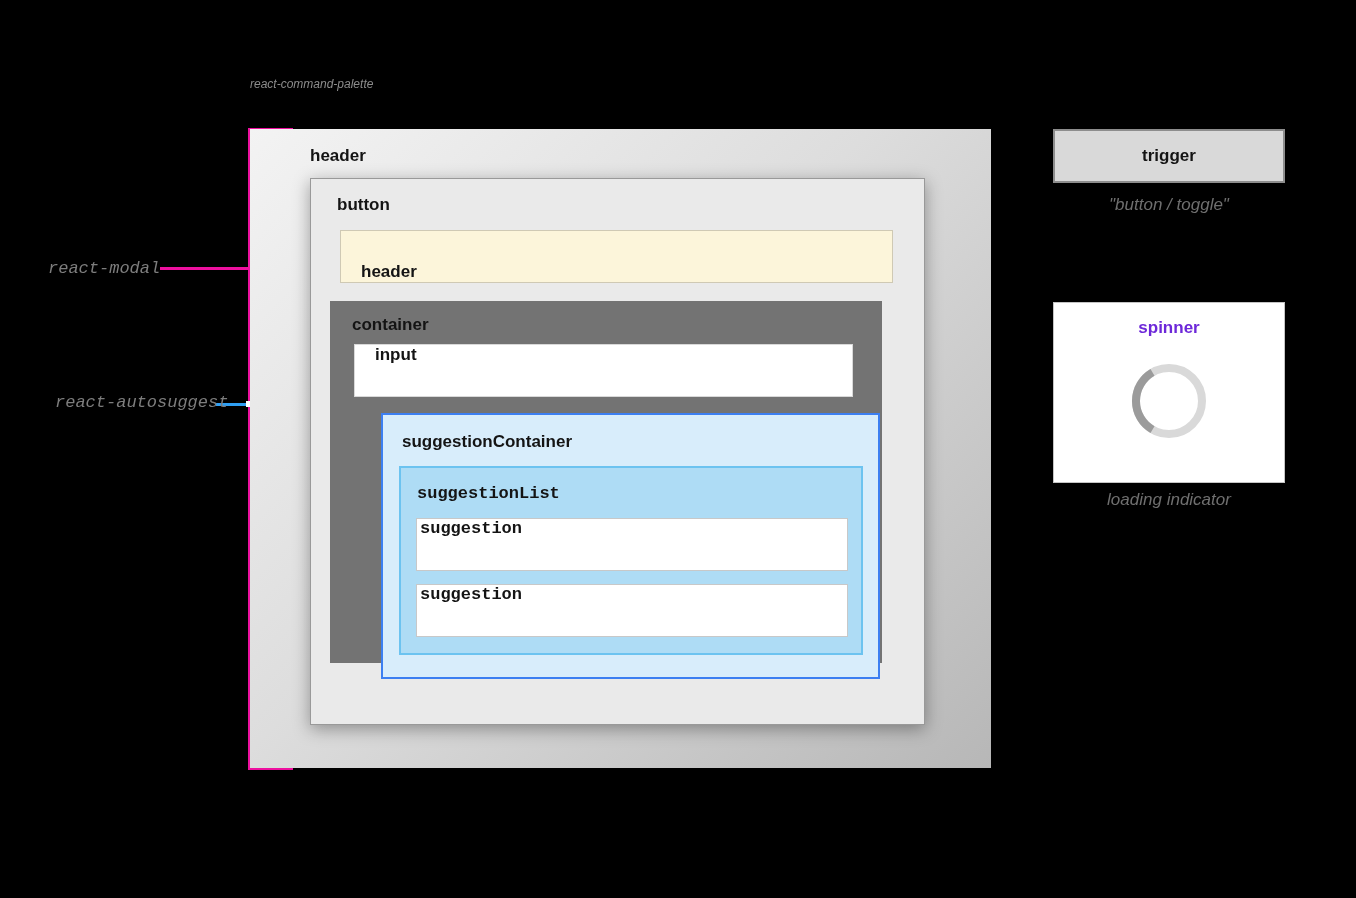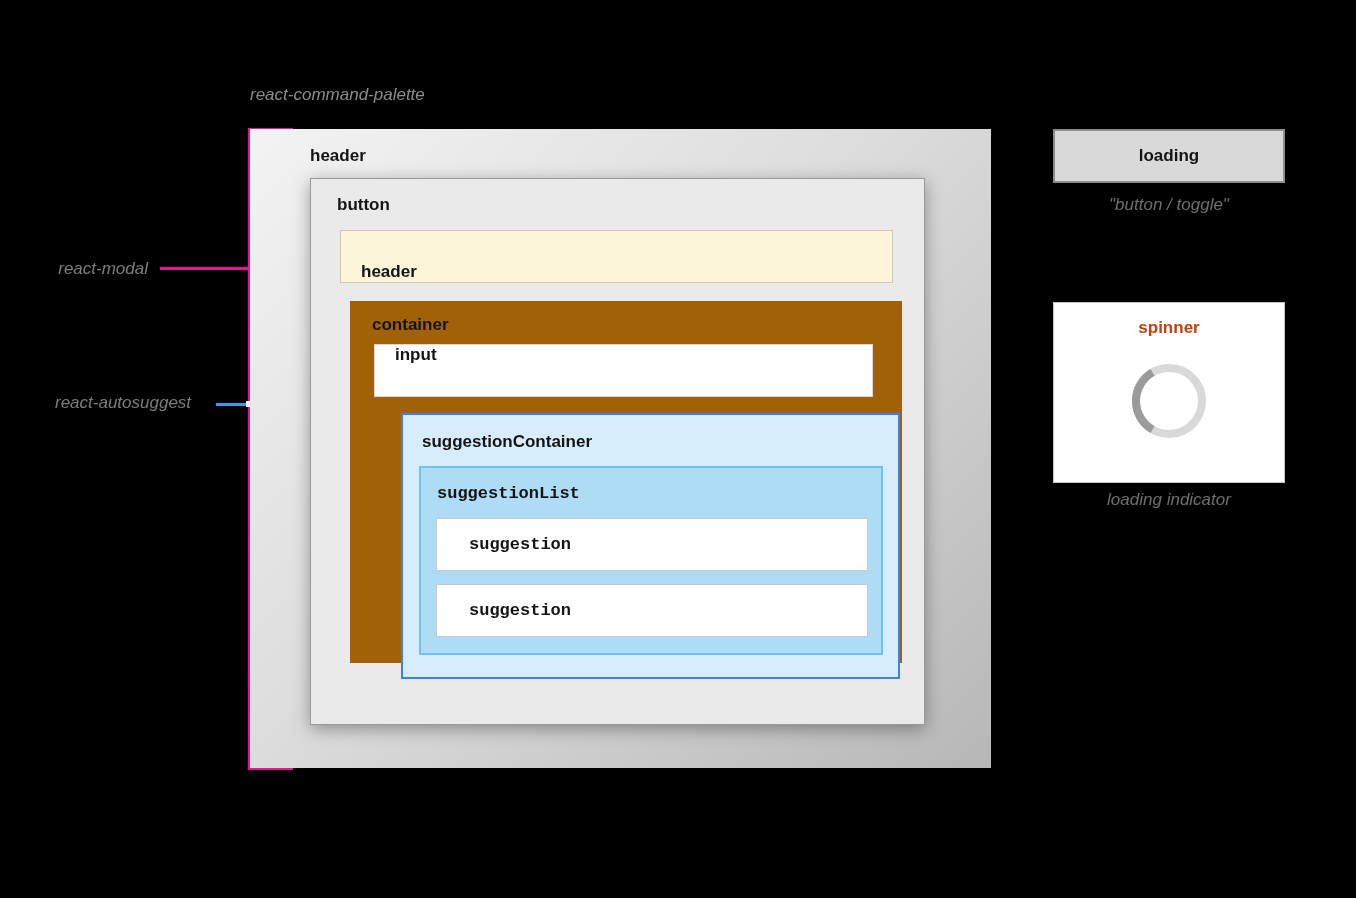--- a/index.html
+++ b/index.html
@@ -3,21 +3,21 @@
 <meta charset="utf-8">
 <style>
   html,body { margin:0; padding:0; background:#000; }
   .canvas {
     position:relative; width:1356px; height:898px;
     background:#000; overflow:hidden;
     font-family:"Liberation Sans", sans-serif;
   }
   .annot {
     position:absolute; font-style:italic; font-size:17px;
-    color:var(--annotation-gray,#7d7d7d); white-space:nowrap;
+    color:var(--annotation-gray,#7d7d7d); white-space:nowrap;font-family:Liberation Mono, monospace;
   }
   .box-label {
     position:absolute; font-weight:bold; font-size:17px; color:#141414;
     white-space:nowrap;
   }
   .row-label { font-weight:bold; font-size:17px; color:#141414; white-space:nowrap; }
 
   
   .magenta-bracket {
     position:absolute; left:248px; top:128px; width:45px; height:642px;
@@ -47,68 +47,68 @@
     background:#eaeaea; border:1px solid #999;
     box-shadow:0 4px 16px rgba(0,0,0,0.35);
     box-sizing:border-box;
   }
   .header-box {
     position:absolute; left:29px; top:51px; width:553px; height:53px;
     background:var(--header-fill,#fcf5da); border:1px solid #cfc9b4;
     box-sizing:border-box; display:flex; align-items:flex-end; padding-left:20px;
   }
   .container-box {
-    position:absolute; left:39px; top:122px; width:552px; height:362px;
-    background:#a16207;
+    position:absolute; left:19px; top:122px; width:552px; height:362px;
+    background:#737373;
   }
   .input-box {
     position:absolute; left:24px; top:43px; width:499px; height:53px;
     background:#fff; border:1px solid #d9d9d9; box-sizing:border-box;
     display:flex; align-items:flex-start; padding-left:20px;
   }
   .sugg-container {
     position:absolute; left:24px; top:112px; width:499px; height:266px;
     background:var(--sugg-fill,#d8edfb);
     border:2px solid var(--sugg-border,#3c7ff1); box-sizing:border-box;margin-left:27px;
   }
   .sugg-list {
     position:absolute; left:16px; top:51px; width:464px; height:189px;
     background:var(--sugg-list-fill,#aedcf5);
     border:2px solid var(--sugg-list-border,#6cc3f0); box-sizing:border-box;font-family:Liberation Mono, monospace;
   }
   .suggestion {
     position:absolute; left:15px; width:432px; height:53px;
     background:#fff; border:1px solid #c8c8c8; box-sizing:border-box;
-    display:flex; align-items:center; padding-left:32px;
+    display:flex; padding-left:3px;
   }
   .suggestion.first  { top:50px; }
   .suggestion.second { top:116px; }
 
   
   .trigger-box {
     position:absolute; left:1053px; top:129px; width:232px; height:54px;
     background:#d9d9d9; border:2px solid #8d8d8d; box-sizing:border-box;
     display:flex; align-items:center; justify-content:center;
   }
   .caption { position:absolute; left:1053px; width:232px; text-align:center;
     font-style:italic; font-size:17px; color:#6f6f6f; }
   .trigger-caption { top:195px; }
   .spinner-box {
     position:absolute; left:1053px; top:302px; width:232px; height:181px;
     background:#fff; border:1px solid #c4c4c4; box-sizing:border-box;
   }
   .spinner-label { position:absolute; left:0; top:15px; width:100%; text-align:center;
-    font-weight:bold; font-size:17px; color:#c2410c; }
+    font-weight:bold; font-size:17px; color:#6d28d9; }
   .spinner-svg { position:absolute; left:75px; top:58px; }
   .spinner-svg .ring { stroke:var(--spinner-ring,#d9d9d9); }
   .spinner-svg .arc  { stroke:var(--spinner-arc,#9b9b9b); }
   .spinner-caption { top:490px;text-align:center; }
 
-  .lib-title { position:absolute; left:250px; top:85px; font-style:italic;
-    font-size:17px; color:#8c8c8c; }
+  .lib-title { position:absolute; left:250px; top:77px; font-style:italic;
+    font-size:12px; color:#8c8c8c; }
   .rm-label { left:48px; top:259px; width:100px; text-align:right; }
   .ra-label { left:55px; top:393px; }
 </style>
 </head>
 <body>
 
 <div class="canvas">
 
   <div class="lib-title">react-command-palette</div>
 
@@ -149,21 +149,21 @@
             <div class="suggestion second">
               <span class="row-label">suggestion</span>
             </div>
           </div>
         </div>
       </div>
     </div>
   </div>
 
   <div class="trigger-box">
-    <span class="row-label">loading</span>
+    <span class="row-label">trigger</span>
   </div>
   <div class="caption trigger-caption">"button / toggle"</div>
 
   <div class="spinner-box">
     <div class="spinner-label">spinner</div>
     <svg class="spinner-svg" width="80" height="80" viewBox="0 0 80 80">
       <circle class="ring" cx="40" cy="40" r="33" fill="none" stroke-width="8"></circle>
       <path class="arc" d="M 23.5 68.6 A 33 33 0 0 1 23.5 11.4" fill="none" stroke-width="8"></path>
     </svg>
   </div>

